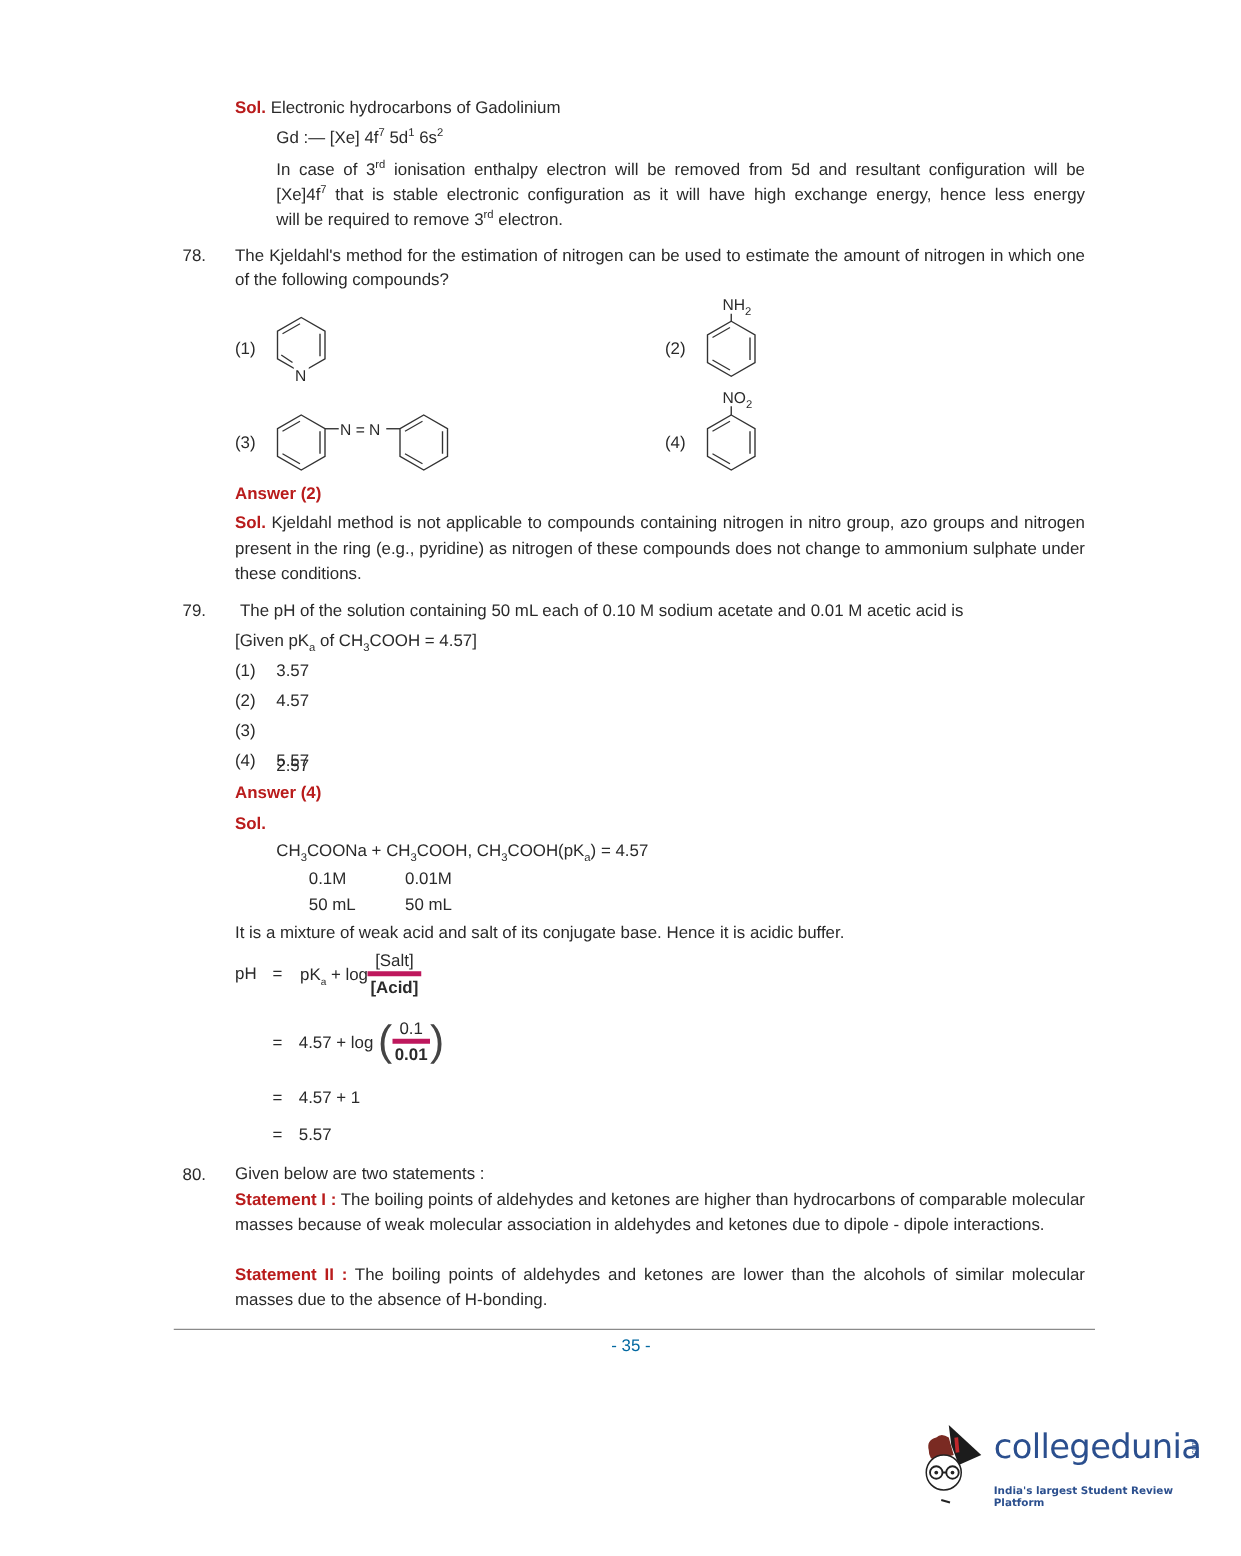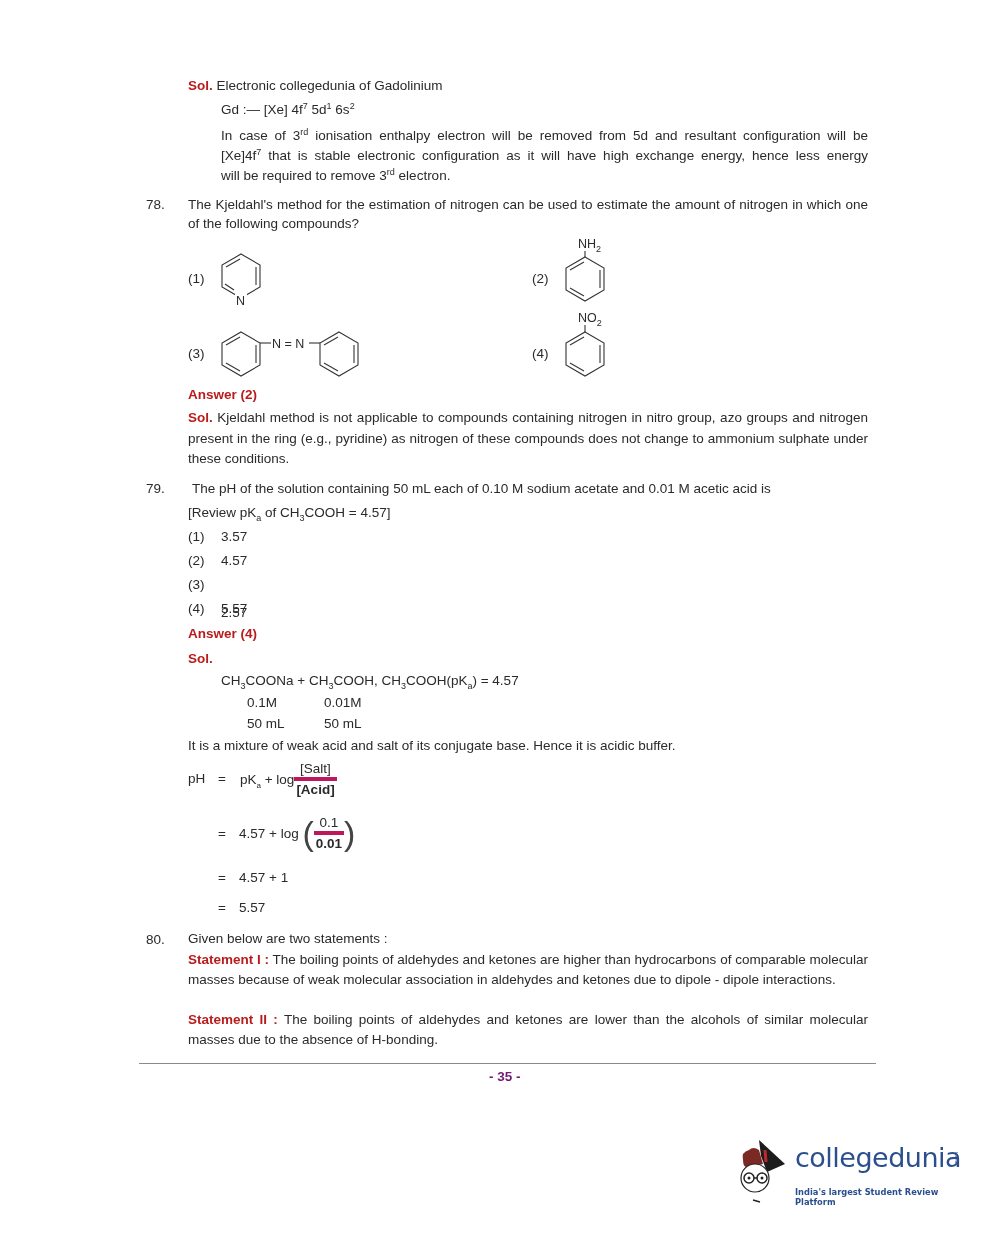--- a/index.html
+++ b/index.html
@@ -23,21 +23,21 @@
   .logo { position: absolute; left: 735px; top: 1138px; width: 230px; height: 72px; }
   .logo-word { position: absolute; left: 60px; top: 4px; font-family: "DejaVu Sans", sans-serif; font-size: 27px; color: #2b4f8e; letter-spacing: -0.5px; }
   .logo-com { position: absolute; left: 218px; top: 14px; font-size: 6px; color: #2b4f8e; writing-mode: vertical-rl; transform: rotate(180deg); }
   .logo-tag { position: absolute; left: 60px; top: 49px; font-family: "DejaVu Sans", sans-serif; font-size: 8.3px; font-weight: bold; color: #2b4f8e; }
 </style>
 </head>
 <body>
 
 <div class="abs" style="left:188px;top:78px;">
   <b>Sol.</b>
-  <span>Electronic collegedunia of Gadolinium</span>
+  <span>Electronic hydrocarbons of Gadolinium</span>
 </div>
 <div class="abs" style="left:221px;top:102px;">
   <span>Gd :— [Xe] 4f</span><sup>7</sup><span> 5d</span><sup>1</sup><span> 6s</span><sup>2</sup>
 </div>
 <div class="para" style="left:221px;top:126px;width:647px;">
   <div style="text-align:justify;text-align-last:justify;"><span>In case of 3</span><sup>rd</sup><span> ionisation enthalpy electron will be removed from 5d and resultant configuration will be</span></div>
   <div style="text-align:justify;text-align-last:justify;"><span>[Xe]4f</span><sup>7</sup><span> that is stable electronic configuration as it will have high exchange energy, hence less energy</span></div>
   <div><span>will be required to remove 3</span><sup>rd</sup><span> electron.</span></div>
 </div>
 
@@ -90,21 +90,21 @@
 </svg>
 
 <div class="abs" style="left:188px;top:387px;"><b>Answer (2)</b></div>
 <div class="para" style="left:188px;top:408px;width:680px;line-height:20.5px;">
   <b>Sol.</b> <span>Kjeldahl method is not applicable to compounds containing nitrogen in nitro group, azo groups and nitrogen present in the ring (e.g., pyridine) as nitrogen of these compounds does not change to ammonium sulphate under these conditions.</span>
 </div>
 
 <div class="qnum abs" style="top:481px;">79.</div>
 <div class="abs" style="left:192px;top:481px;">The pH of the solution containing 50 mL each of 0.10 M sodium acetate and 0.01 M acetic acid is</div>
 <div class="abs" style="left:188px;top:505px;">
-  <span>[Review pK</span><sub>a</sub><span> of CH</span><sub>3</sub><span>COOH = 4.57]</span>
+  <span>[Given pK</span><sub>a</sub><span> of CH</span><sub>3</sub><span>COOH = 4.57]</span>
 </div>
 
 <div class="abs" style="left:188px;top:529px;"><span>(1)</span><span style="position:absolute;left:33px;">3.57</span></div>
 <div class="abs" style="left:188px;top:553px;"><span>(2)</span><span style="position:absolute;left:33px;">4.57</span></div>
 <div class="abs" style="left:188px;top:577px;"><span>(3)</span><span style="position:absolute;left:33px;margin-top:28px;">2.57</span></div>
 <div class="abs" style="left:188px;top:601px;"><span>(4)</span><span style="position:absolute;left:33px;">5.57</span></div>
 
 <div class="abs" style="left:188px;top:626px;"><b>Answer (4)</b></div>
 <div class="abs" style="left:188px;top:651px;"><b>Sol.</b></div>
 
@@ -138,21 +138,21 @@
 <div class="qnum abs" style="top:932px;">80.</div>
 <div class="abs" style="left:188px;top:931px;">Given below are two statements :</div>
 <div class="para" style="left:188px;top:950px;width:680px;line-height:19.5px;">
   <b>Statement I :</b><span> The boiling points of aldehydes and ketones are higher than hydrocarbons of comparable molecular masses because of weak molecular association in aldehydes and ketones due to dipole - dipole interactions.</span>
 </div>
 <div class="para" style="left:188px;top:1010px;width:680px;line-height:19.5px;">
   <b>Statement II :</b><span> The boiling points of aldehydes and ketones are lower than the alcohols of similar molecular masses due to the absence of H-bonding.</span>
 </div>
 
 <div class="rule"></div>
-<div class="abs" style="left:489px;top:1069px;font-weight:bold;color:#701a75;">- 35 -</div>
+<div class="abs" style="left:489px;top:1069px;font-weight:normal;color:#0369a1;">- 35 -</div>
 
 <div class="logo">
   <svg style="position:absolute;left:0;top:0;" width="62" height="72">
     <polygon points="24,2 50,26 32,34 26,18" fill="#1c1c1c"></polygon>
     <line x1="30" y1="12" x2="31" y2="24" stroke="#c0282d" stroke-width="3"></line>
     <path d="M8,22 Q6,14 14,12 Q18,8 24,12 L28,26 Q20,28 14,30 Q8,30 8,22 Z" fill="#7a2a22"></path>
     <ellipse cx="20" cy="40" rx="14" ry="14" fill="#fff" stroke="#222" stroke-width="1.2"></ellipse>
     <circle cx="14" cy="40" r="5" fill="none" stroke="#222" stroke-width="1.5"></circle>
     <circle cx="27" cy="40" r="5" fill="none" stroke="#222" stroke-width="1.5"></circle>
     <line x1="19" y1="40" x2="22" y2="40" stroke="#222" stroke-width="1.5"></line>

